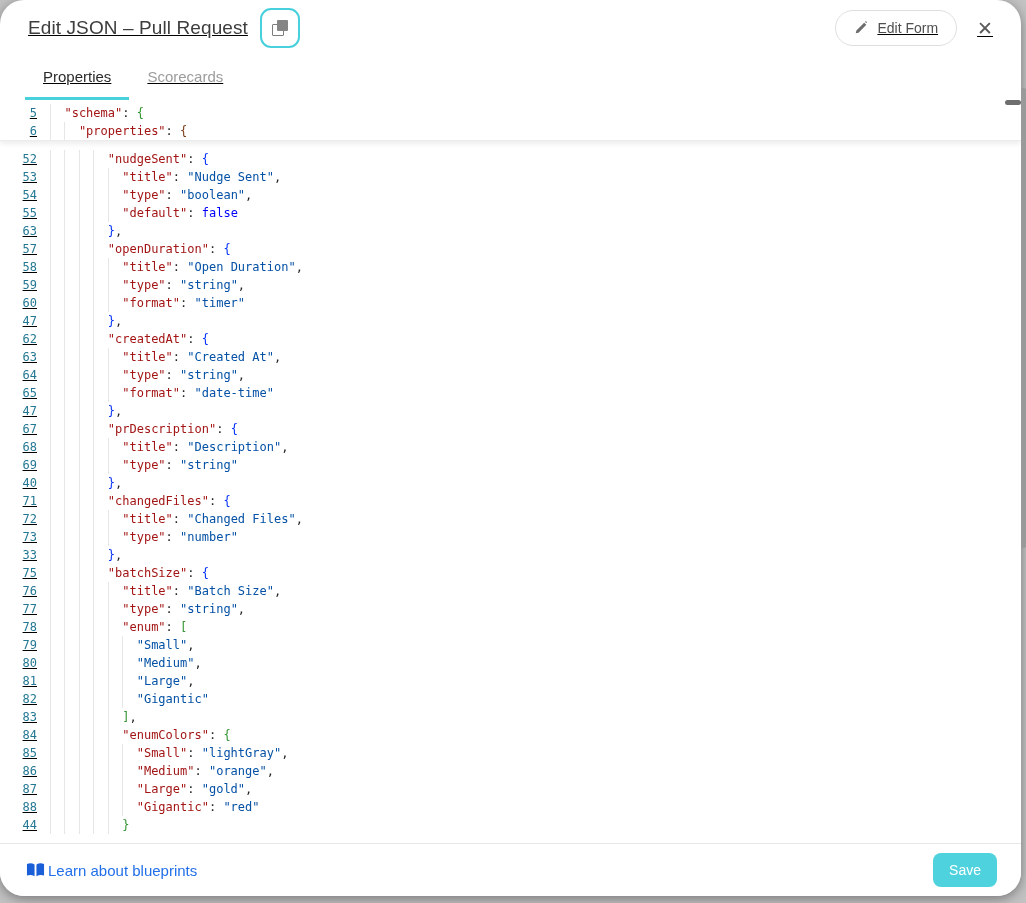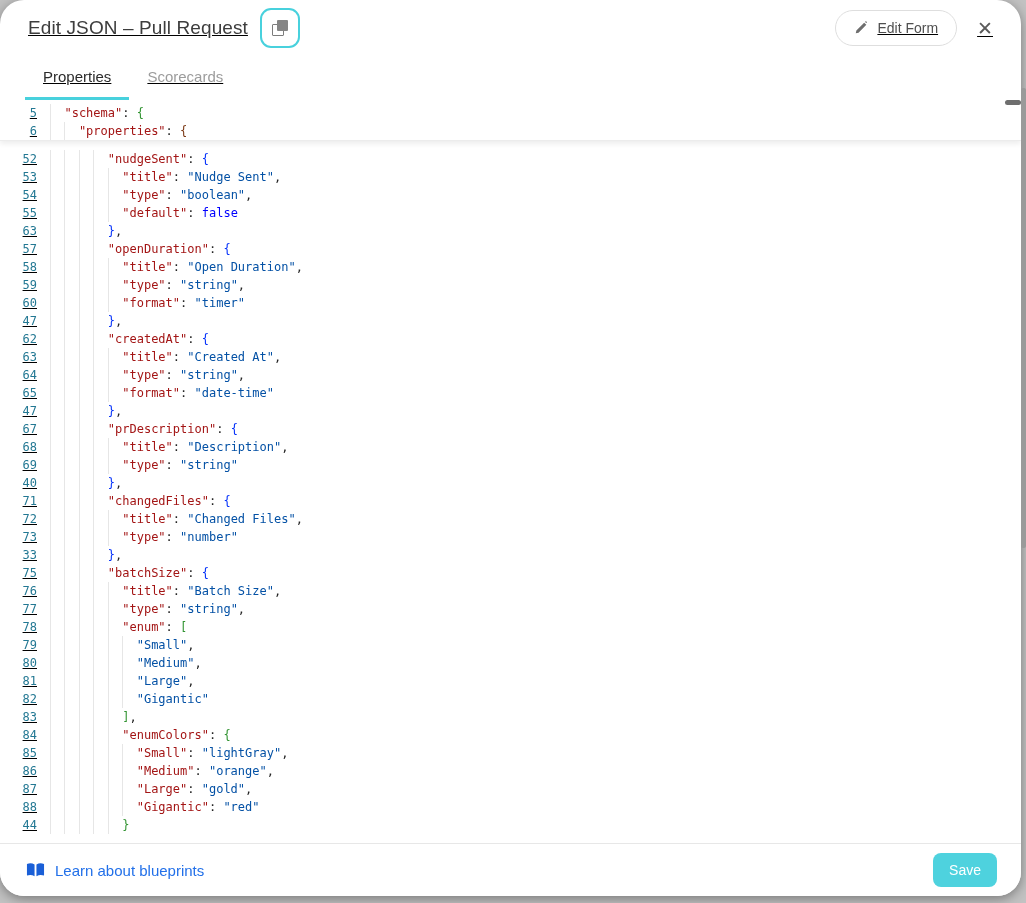--- a/index.html
+++ b/index.html
@@ -88,21 +88,21 @@
     background:#6e6e6e;border-radius:3px;z-index:5;
   }
   
   .footer{
     position:absolute;left:0;right:0;bottom:0;height:52px;
     border-top:1px solid #e7e7e7;background:#fff;
     display:flex;align-items:center;justify-content:space-between;
     padding:0 24px 0 26px;border-radius:0 0 12px 12px;
   }
   .learn-link{
-    display:flex;align-items:center;gap:10px;font-size:15px;
+    display:flex;align-items:center;gap:3px;font-size:15px;
     color:var(--link);text-decoration:none;cursor:pointer;
   }
   .save-btn{
     min-width:63px;height:34px;background:var(--save);color:#fff;
     border:none;border-radius:8px;font-size:14px;font-weight:500;
     cursor:pointer;font-family:"Liberation Sans", sans-serif;padding:0 16px;
   }
   
   .page-scroll-thumb{
     position:absolute;right:0;top:88px;width:5px;height:460px;

